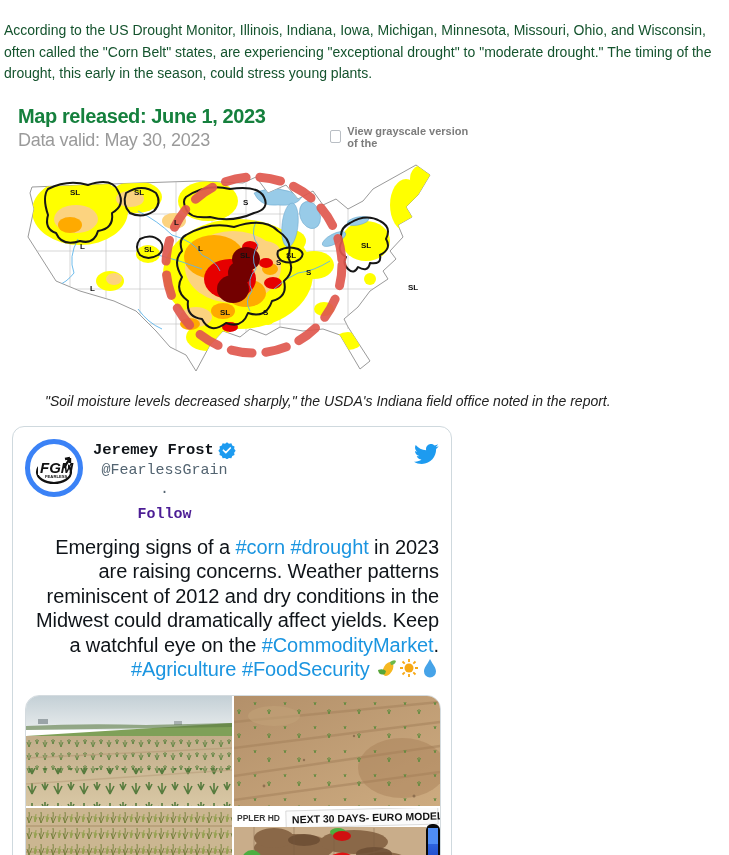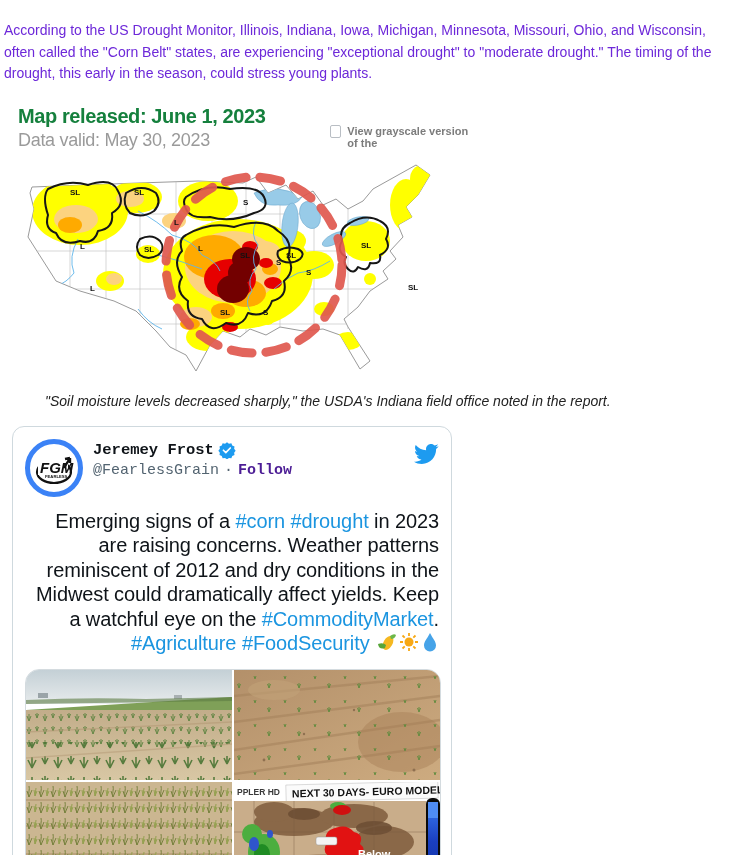--- a/index.html
+++ b/index.html
@@ -1,42 +1,42 @@
 <!DOCTYPE html>
 <html><head>
 <meta charset="utf-8">
 <style>
   html,body{margin:0;padding:0;}
   body{width:729px;height:855px;overflow:hidden;background:#fff;
        font-family:"Liberation Sans",sans-serif;color:#202124;position:relative;}
 
   
-  .intro{padding:6px 6px 0 4px;font-size:14px;line-height:21.5px;color:#6d28d9;}
+  .intro{padding:6px 6px 0 4px;font-size:14px;line-height:21.5px;color:#14532d;}
 
   
   .map-section{margin:20px 0 0 18px;width:460px;position:relative;}
   .map-released{font-size:20px;font-weight:700;color:#15803d;letter-spacing:-0.4px;margin:0;}
   .map-valid{font-size:18px;font-weight:400;color:#9a9a9a;letter-spacing:-0.3px;margin:2px 0 0;}
-  .grayscale-row{position:absolute;left:304px;top:20px;display:flex;align-items:flex-start;gap:6px;
+  .grayscale-row{position:absolute;left:304px;top:20px;display:flex;align-items:center;gap:6px;
                  font-size:11px;color:#7c7c7c;font-weight:600;padding-left:8px;}
   .grayscale-box{width:11px;height:11px;border:1px solid #b9bec4;border-radius:2px;background:#fff;display:inline-block;}
   .map-figure{margin-top:8px;}
 
   
   .caption{margin:16px 0 0 45px;font-style:italic;font-size:14px;color:#222;}
 
   
   .tweet-card{margin:17px 0 0 12px;width:440px;box-sizing:border-box;background:#fff;
               border:1px solid #cfd9de;border-radius:12px;padding:12px 12px 0;}
   .tw-header{display:flex;align-items:flex-start;gap:10px;}
   .tw-avatar{width:48px;height:48px;border-radius:50%;border:5px solid #3b82f6;flex:0 0 auto;overflow:hidden;background:#fff;}
   .tw-id{display:flex;flex-direction:column;padding-top:2px;font-family:Liberation Mono, monospace;}
   .tw-name-row{display:flex;align-items:center;gap:4px;}
   .tw-name{font-size:15.5px;font-weight:700;color:#0f1419;}
-  .tw-handle-row{display:flex;align-items:center;gap:5px;font-size:15px;color:#536471;margin-top:3px;}
+  .tw-handle-row{display:flex;align-items:center;gap:5px;font-size:15px;color:#536471;margin-top:3px;flex-direction:column;}
   .tw-follow{color:#4c1d95;font-weight:700;cursor:pointer;}
   .tw-bird{margin-left:auto;padding-top:2px;}
   .tw-body{margin:12px 0 0;font-size:20px;line-height:24.5px;color:#0f1419;letter-spacing:-0.1px;text-align:right;}
   .tag{color:#1b95e0;}
   .emoji-ic{display:inline-block;vertical-align:-2px;margin-left:2px;}
   
   .tw-grid{margin-top:11px;width:414px;display:grid;grid-template-columns:206px 206px;
            grid-template-rows:110px 122px;gap:2px;border-radius:14px;overflow:hidden;
            border:1px solid #d4dbdf;box-sizing:content-box;background:#fff;}
   .tw-grid svg{display:block;width:100%;height:100%;}

